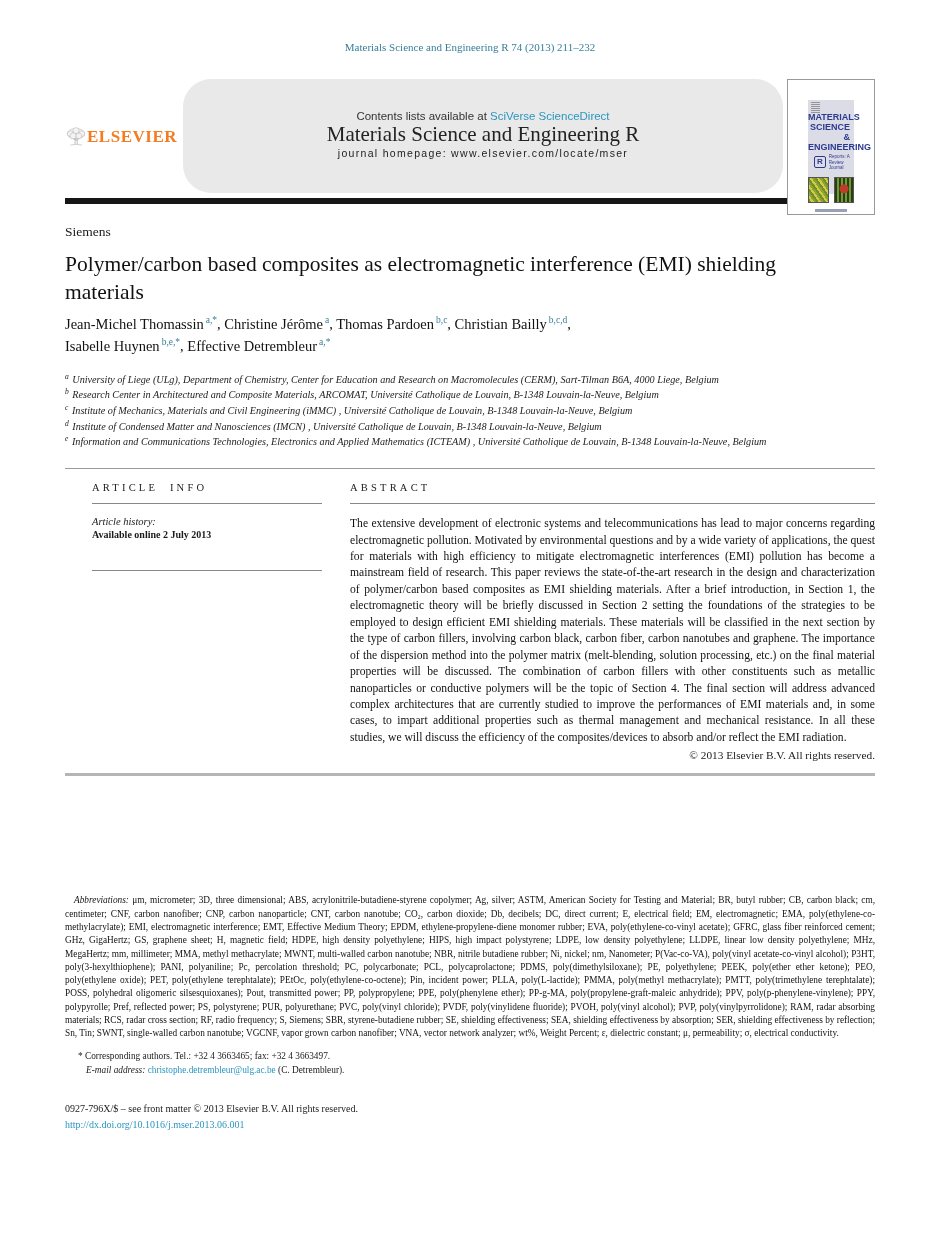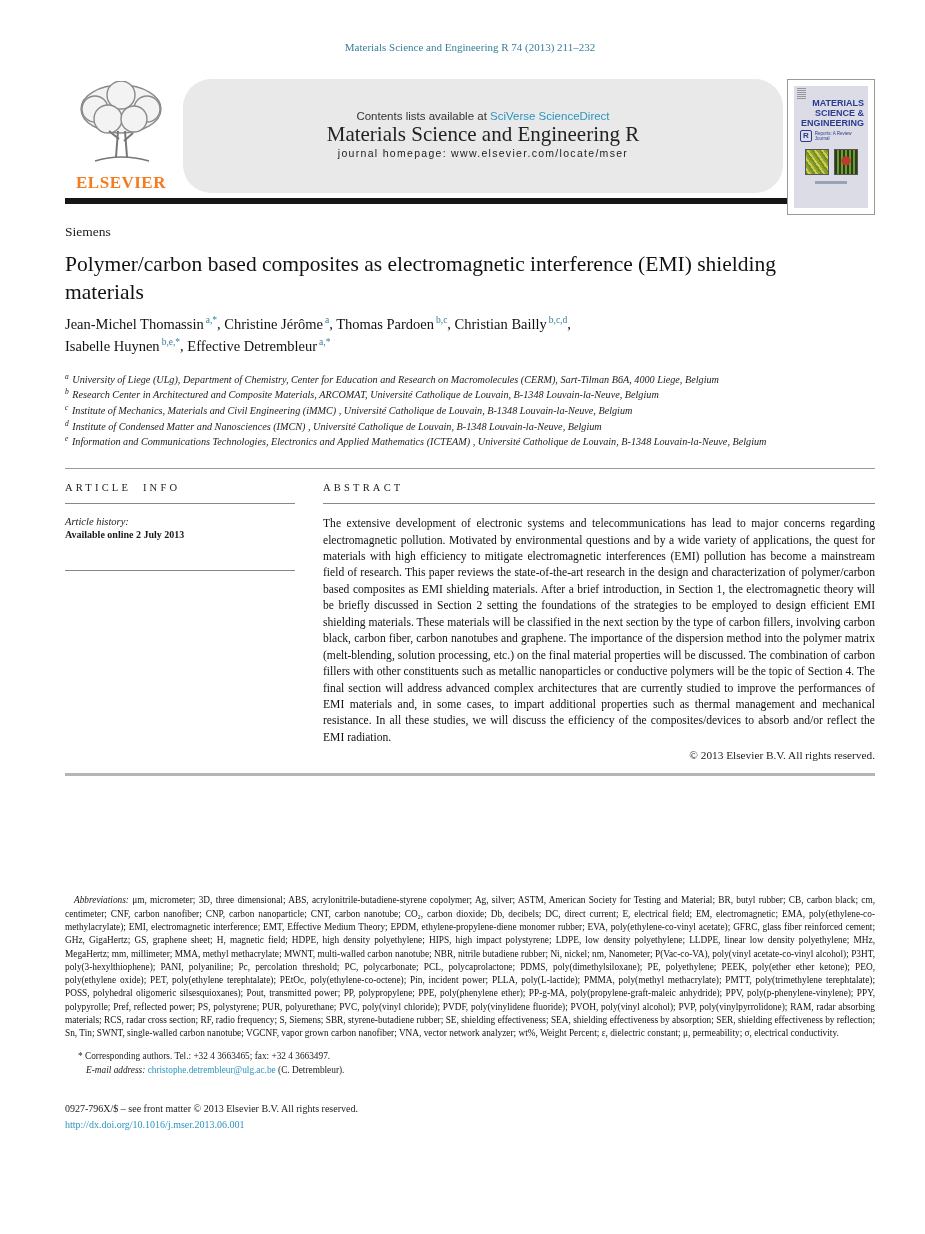--- a/index.html
+++ b/index.html
@@ -8,30 +8,30 @@
     --elsevier-orange:#f47b20;
     --cover-blue:#2b3a90;
   }
   *{margin:0;padding:0;box-sizing:border-box;}
   body{background:#ffffff;font-family:"Liberation Serif","DejaVu Serif",serif;color:#1a1a1a;}
   .page{position:relative;width:925px;height:1234px;background:#fff;overflow:hidden;padding:0 50px 0 65px;}
 
   .citation{margin-top:41px;text-align:center;font-size:11px;color:var(--citation-teal);text-decoration:none;display:block;}
 
   .header-row{margin-top:26px;display:flex;height:114px;}
-  .logo{width:118px;display:flex;flex-direction:column;align-items:center;justify-content:space-between;padding:2px 6px 0 0;}
+  .logo{width:118px;display:flex;flex-direction:row;align-items:center;justify-content:space-between;padding:2px 6px 0 0;}
   .logo svg{display:block;}
   .logo-text{font-size:17px;font-weight:bold;color:var(--elsevier-orange);letter-spacing:.5px;font-family:"Liberation Serif",serif;}
   .header-mid{flex:1;background:#e9e9e9;margin-right:4px;display:flex;flex-direction:column;justify-content:center;text-align:center;padding:10px 8px 13px;border-radius:28px;}
   .contents-line{font-family:"Liberation Sans","DejaVu Sans",sans-serif;font-size:11.5px;color:#333;}
   .contents-line a{color:var(--link-blue);text-decoration:none;}
   .journal-title{font-size:21px;color:#222;}
   .homepage{font-family:"Liberation Sans","DejaVu Sans",sans-serif;font-size:10.5px;letter-spacing:1.3px;color:#222;}
 
-  .cover{width:88px;height:136px;border:1px solid #999;background:#fff;padding:6px;position:relative;}
+  .cover{width:88px;height:136px;border:1px solid #999;background:#fff;padding:20px;position:relative;}
   .cover-inner{width:100%;height:100%;background:#dcdce6;position:relative;padding-top:12px;}
   .cover-barcode{position:absolute;top:2px;left:3px;width:9px;height:11px;background:repeating-linear-gradient(0deg,#777 0 1px,transparent 1px 2px);opacity:.7;}
   .cover-title{text-align:right;padding-right:4px;font-family:"Liberation Sans","DejaVu Sans",sans-serif;font-weight:bold;font-size:9px;line-height:1.12;color:var(--cover-blue);}
   .cover-r-row{display:flex;align-items:center;gap:3px;padding:2px 4px 0 6px;}
   .cover-r{border:1px solid var(--cover-blue);color:var(--cover-blue);font-family:"Liberation Sans",sans-serif;font-weight:bold;font-size:8px;line-height:1;padding:1px 2px;border-radius:2px;}
   .cover-sub{font-size:4.5px;color:var(--cover-blue);font-family:"Liberation Sans",sans-serif;line-height:1.2;}
   .cover-thumbs{display:flex;gap:5px;justify-content:center;margin-top:7px;}
   .thumb{width:24px;height:26px;border:1px solid #555;}
   .t1{background:repeating-linear-gradient(55deg,#6e8f2a 0 2px,#d8c84a 2px 4px,#8aa530 4px 6px);}
   .t2{background:radial-gradient(circle at 50% 45%,#c03a2a 0 4px,rgba(0,0,0,0) 5px),repeating-linear-gradient(90deg,#2e3d14 0 2px,#6d9c34 2px 4px);}
@@ -42,21 +42,21 @@
 
   .review{margin-top:20px;font-size:13.5px;}
   .title{margin-top:10px;font-size:21.5px;font-weight:normal;line-height:1.32;max-width:760px;color:#111;}
   .authors{margin-top:6px;font-size:14.5px;line-height:1.55;color:#111;}
   .asup{color:var(--citation-teal);font-size:9.5px;margin-left:2px;}
   .affils{margin-top:14px;font-style:italic;font-size:10.2px;line-height:1.4;color:#222;}
   .affil sup{font-size:7.5px;margin-right:1px;}
 
   .hairline{margin-top:18px;border-top:1px solid #9a9a9a;}
   .cols{display:flex;gap:28px;margin-top:13px;}
-  .col-left{width:230px;}
+  .col-left{width:230px;margin-left:27px;}
   .col-right{flex:1;}
   .panel-heading{font-size:10.5px;letter-spacing:3.2px;word-spacing:6px;color:#222;}
   .rule{border-top:1px solid #888;margin-top:10px;margin-bottom:12px;}
   .hist-label{font-style:italic;font-size:10.5px;}
   .hist-value{font-size:10px;margin-top:2px;font-weight:bold;}
   .rule-bottom{margin-top:30px;}
   .abstract-text{font-size:11.6px;line-height:1.42;text-align:justify;color:#111;}
   .copyright{text-align:right;font-size:11.3px;margin-top:3px;}
 
   .thick-rule{margin-top:12px;height:3px;background:#b5b5b5;}

